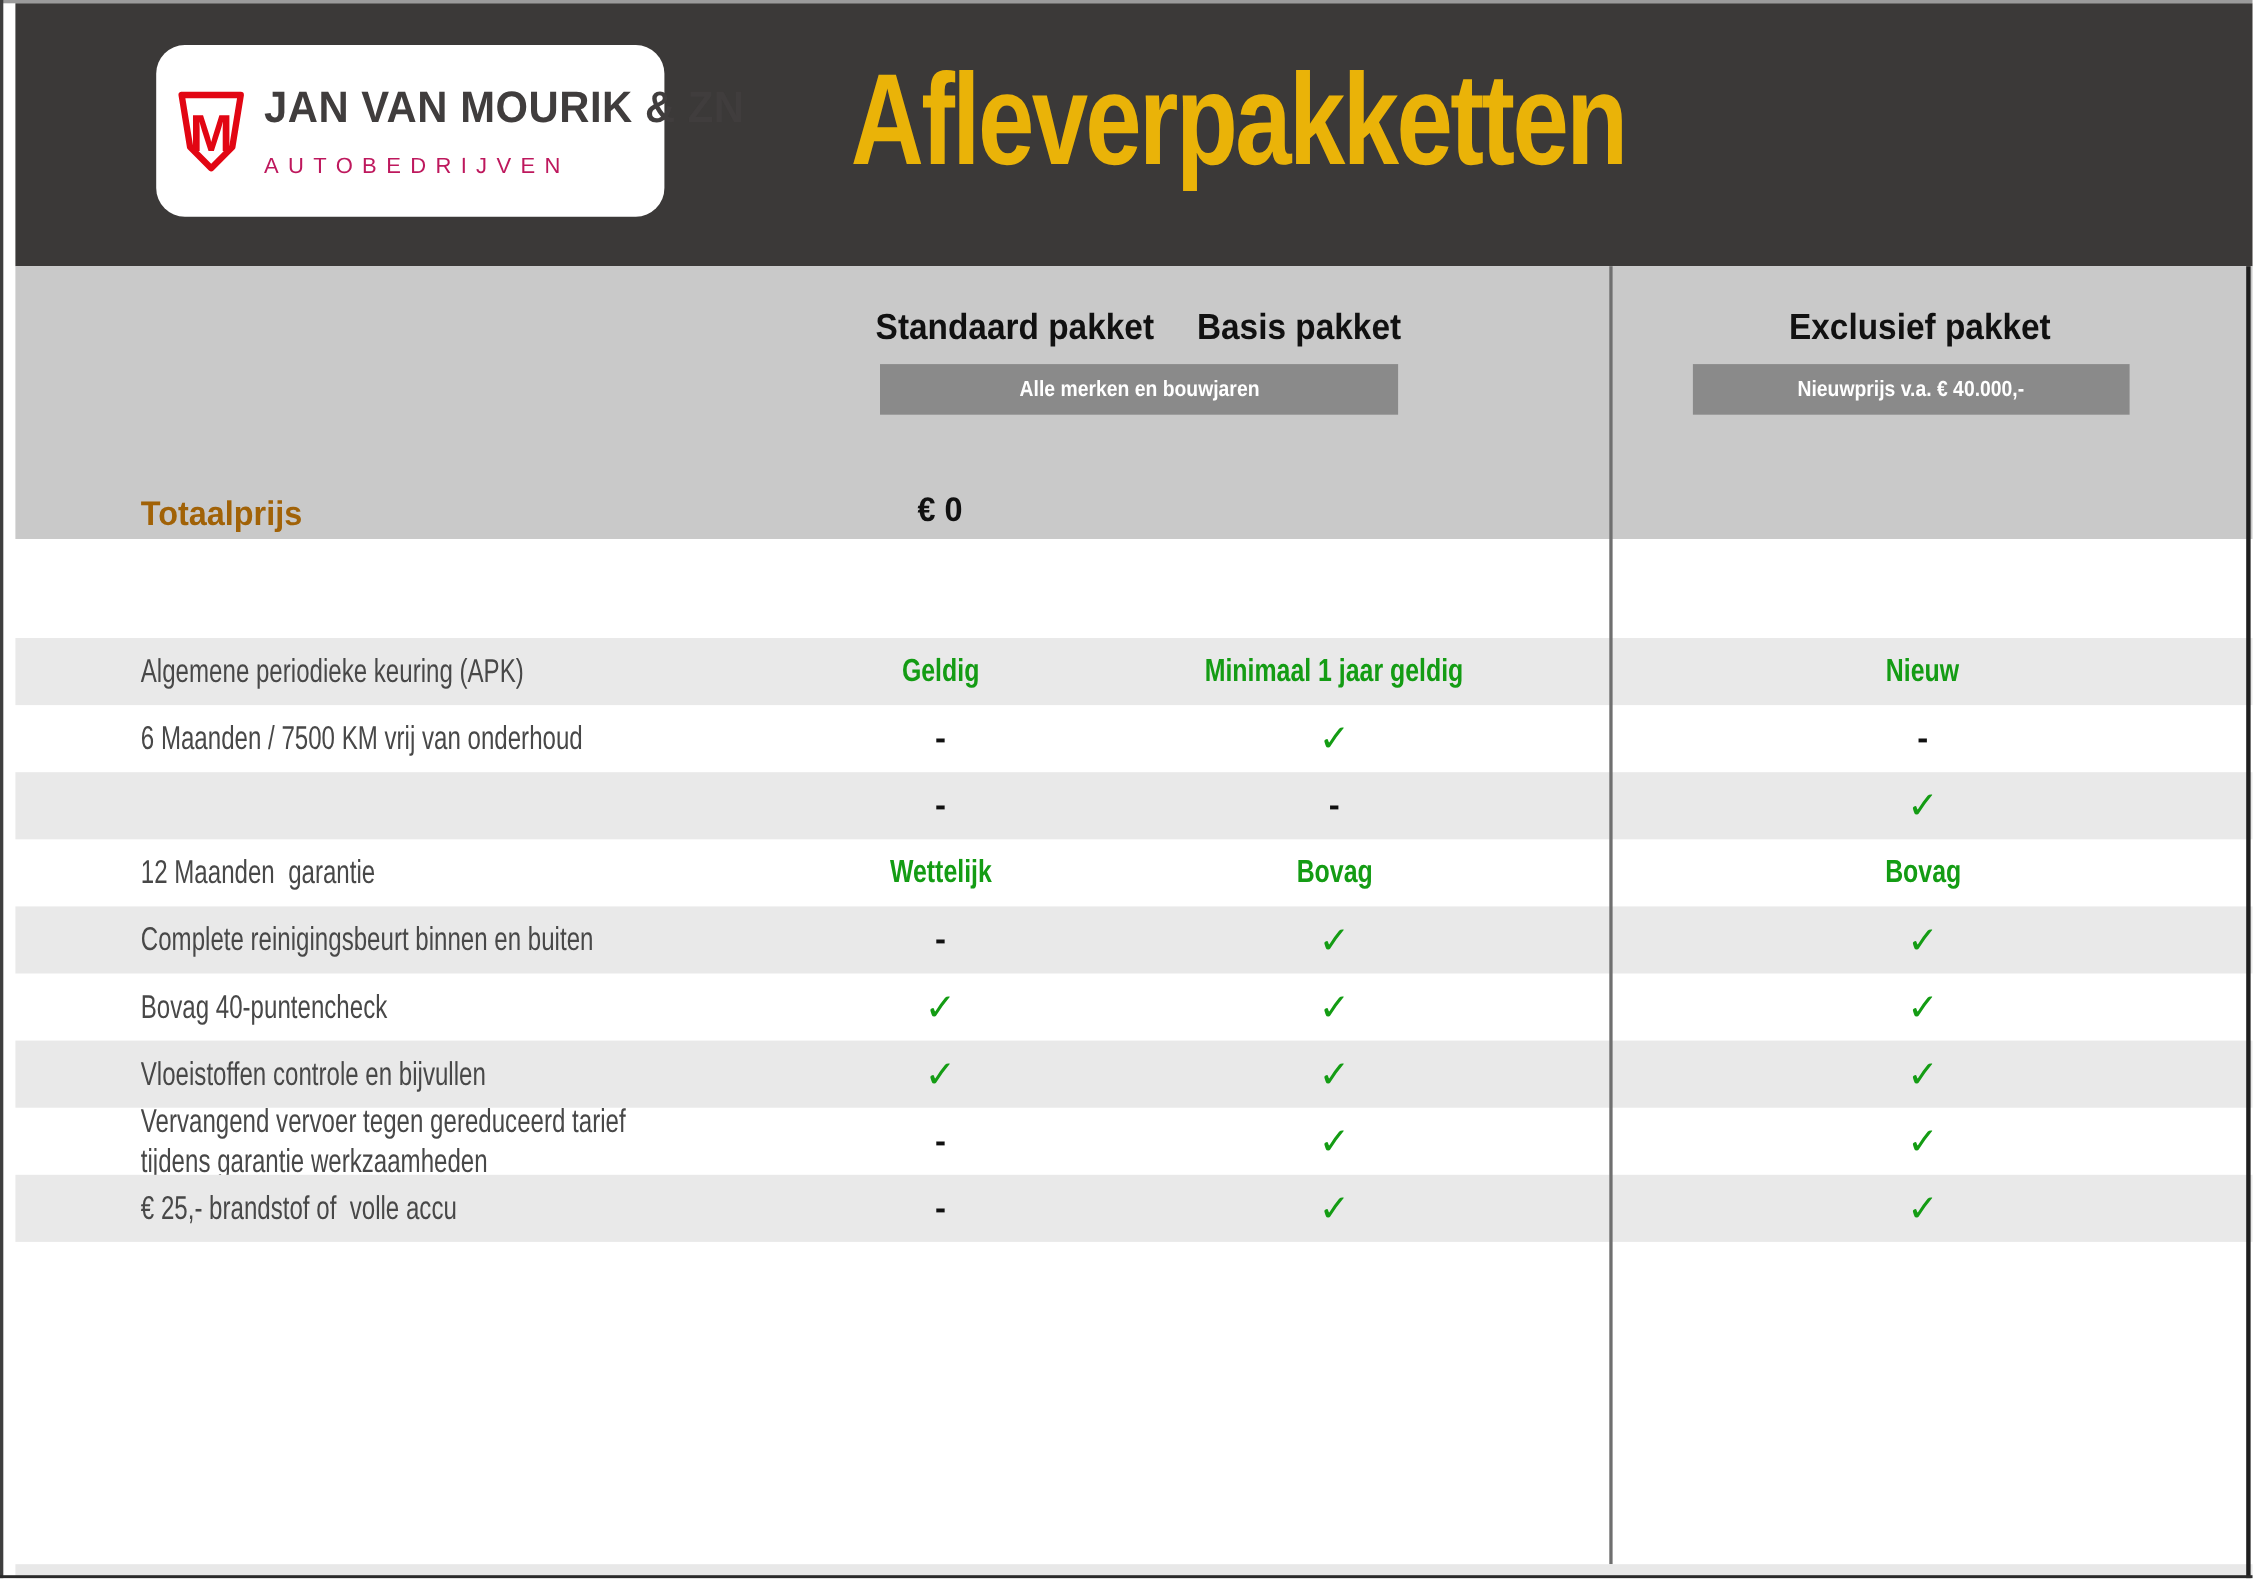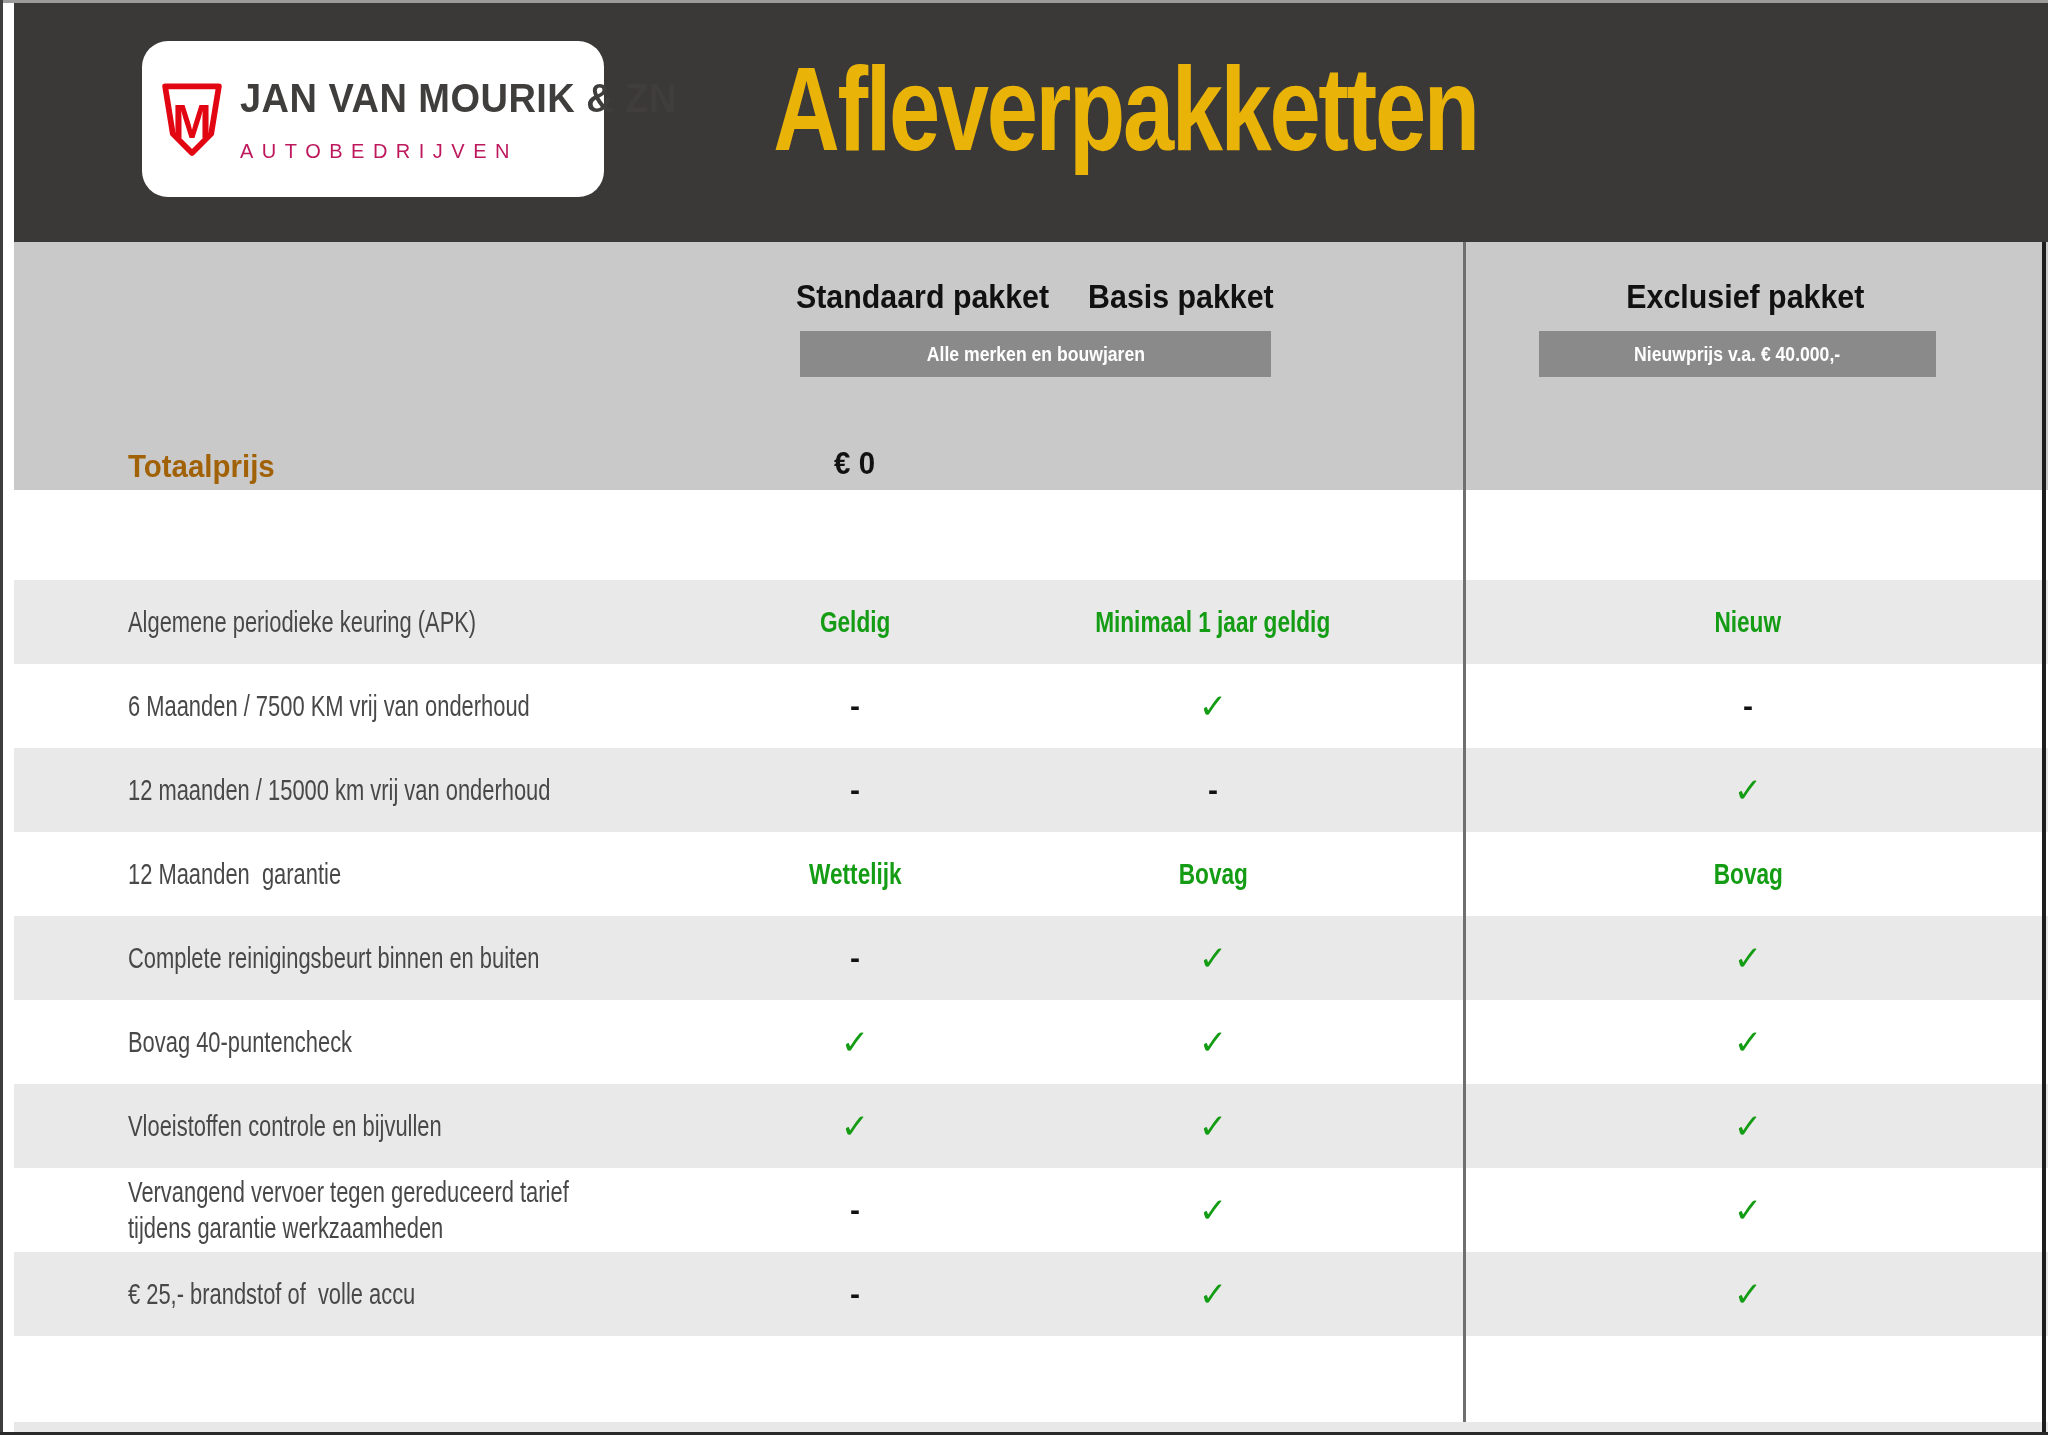--- a/index.html
+++ b/index.html
@@ -43,21 +43,21 @@
   .total-label>span{display:inline-block;transform:scaleX(.95);transform-origin:left center;}
   .price{position:absolute;top:443px;height:42px;line-height:42px;text-align:center;
          font-size:31px;font-weight:bold;color:#111111;}
   .price>span{display:inline-block;transform:scaleX(.95);transform-origin:center;}
   .pr-1{left:685px;width:340px;}
   .pr-2{left:1043px;width:340px;}
   .pr-3{left:1548px;width:400px;}
 
   
   .rows{position:absolute;left:14px;top:580px;width:2034px;}
-  .row{position:relative;height:84px;}
+  .row{position:relative;height:61px;}
   .row.alt{background:#e9e9e9;}
   .row-label{position:absolute;left:114px;top:0;bottom:0;display:flex;align-items:center;
              font-size:30px;font-weight:400;color:#484848;}
   .row-label>span{display:inline-block;transform:scaleX(.73);transform-origin:left center;
                   white-space:pre-wrap;line-height:1.2;}
   .cell{position:absolute;top:0;bottom:0;display:flex;align-items:center;justify-content:center;text-align:center;}
   .c1{left:671px;width:340px;}
   .c2{left:1029px;width:340px;}
   .c3{left:1534px;width:400px;}
   .val-text{font-size:29px;font-weight:bold;color:#149c14;white-space:nowrap;
@@ -141,23 +141,20 @@
         </div>
       <div class="cell c2">
           <span class="val-check">✓</span>
         </div>
       <div class="cell c3">
           <span class="val-dash">-</span>
         </div>
     </div>
 
     <div class="row alt">
-      <div class="row-label">
-          <span>12 maanden / 15000 km vrij van onderhoud</span>
-        </div>
       <div class="cell c1">
           <span class="val-dash">-</span>
         </div>
       <div class="cell c2">
           <span class="val-dash">-</span>
         </div>
       <div class="cell c3">
           <span class="val-check">✓</span>
         </div>
     </div>

